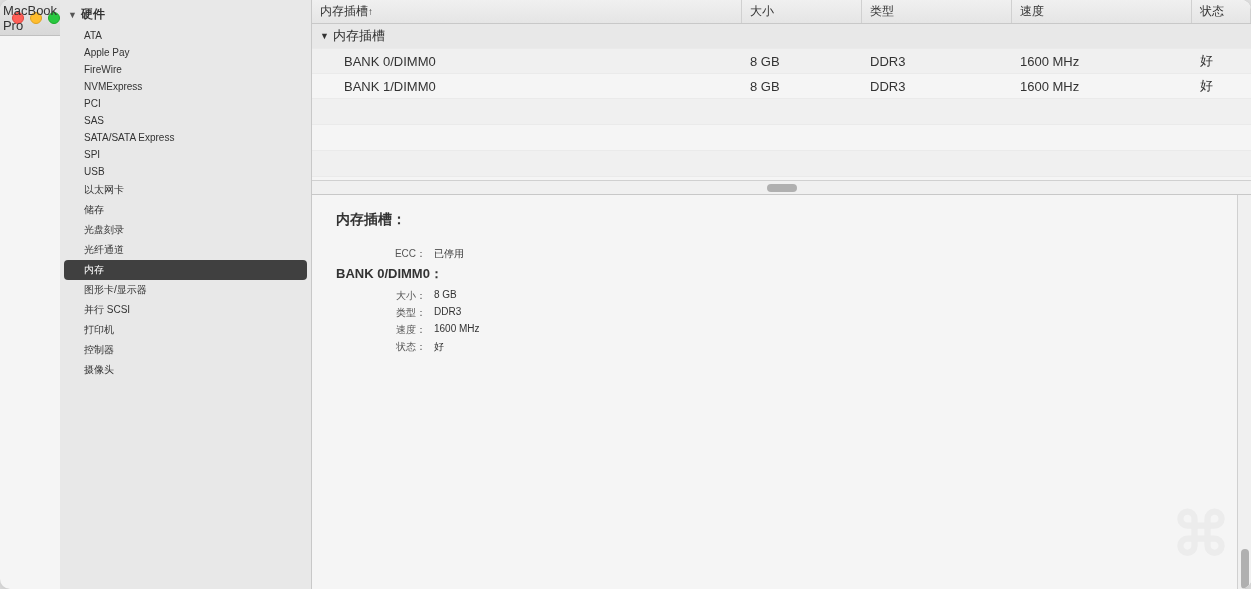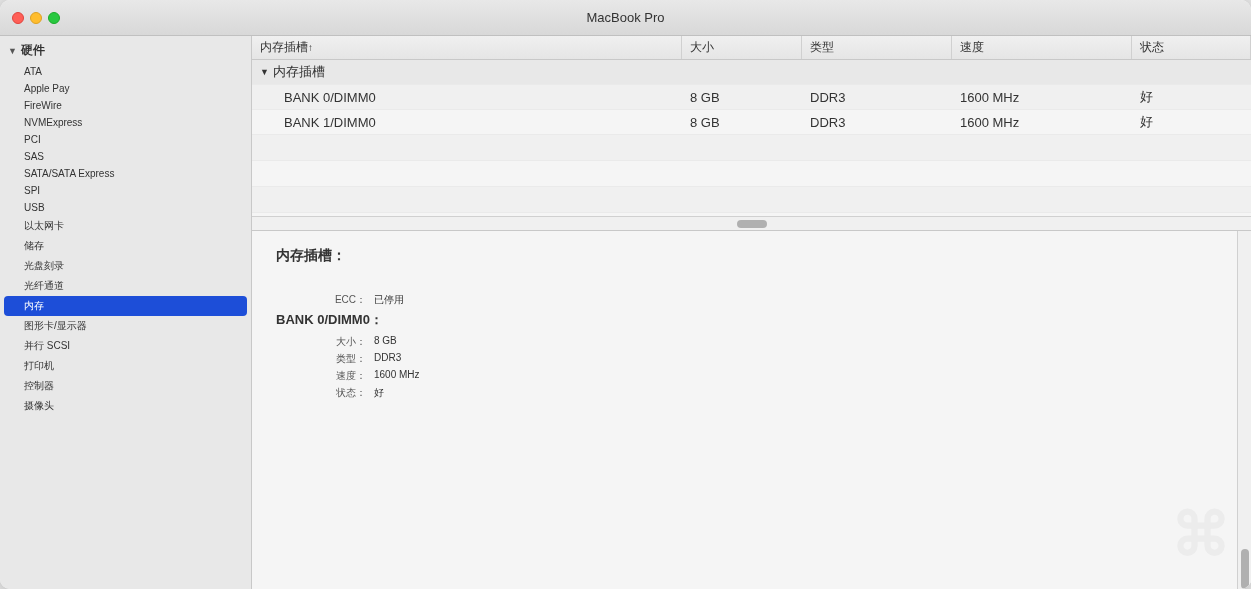--- a/index.html
+++ b/index.html
@@ -11,21 +11,20 @@
       height: 589px;
       overflow: hidden;
     }
     .window {
       width: 1251px;
       height: 589px;
       background: #f5f5f5;
       border-radius: 10px;
       box-shadow: 0 2px 20px rgba(0,0,0,0.3);
       display: flex;
-      flex-direction: column;
       overflow: hidden;
     }
     .titlebar {
       height: 36px;
       background: linear-gradient(to bottom, #e8e8e8, #d8d8d8);
       border-bottom: 1px solid #c0c0c0;
       display: flex;
       align-items: center;
       position: relative;
       flex-shrink: 0;
@@ -76,21 +75,21 @@
       gap: 4px;
     }
     .sidebar-item {
       padding: 3px 8px 3px 24px;
       font-size: 10px;
       color: #333;
       cursor: pointer;
       white-space: nowrap;
     }
     .sidebar-item.active {
-      background: #1d4ed8;
+      background: #404040;
       color: white;
       border-radius: 4px;
       margin: 0 4px;
       padding: 3px 4px 3px 20px;
     }
     .triangle {
       font-size: 9px;
       color: #555;
     }
     
@@ -181,21 +180,21 @@
       flex: 1;
       overflow-y: auto;
       padding: 16px 24px;
       background: #f5f5f5;
       position: relative;
     }
     .detail-title {
       font-size: 14px;
       font-weight: 700;
       color: #333;
-      margin-bottom: 28px;
+      margin-bottom: 18px;
     }
     .detail-row {
       display: flex;
       margin-bottom: 3px;
       font-size: 10px;
       color: #333;
     }
     .detail-label {
       width: 90px;
       text-align: right;

